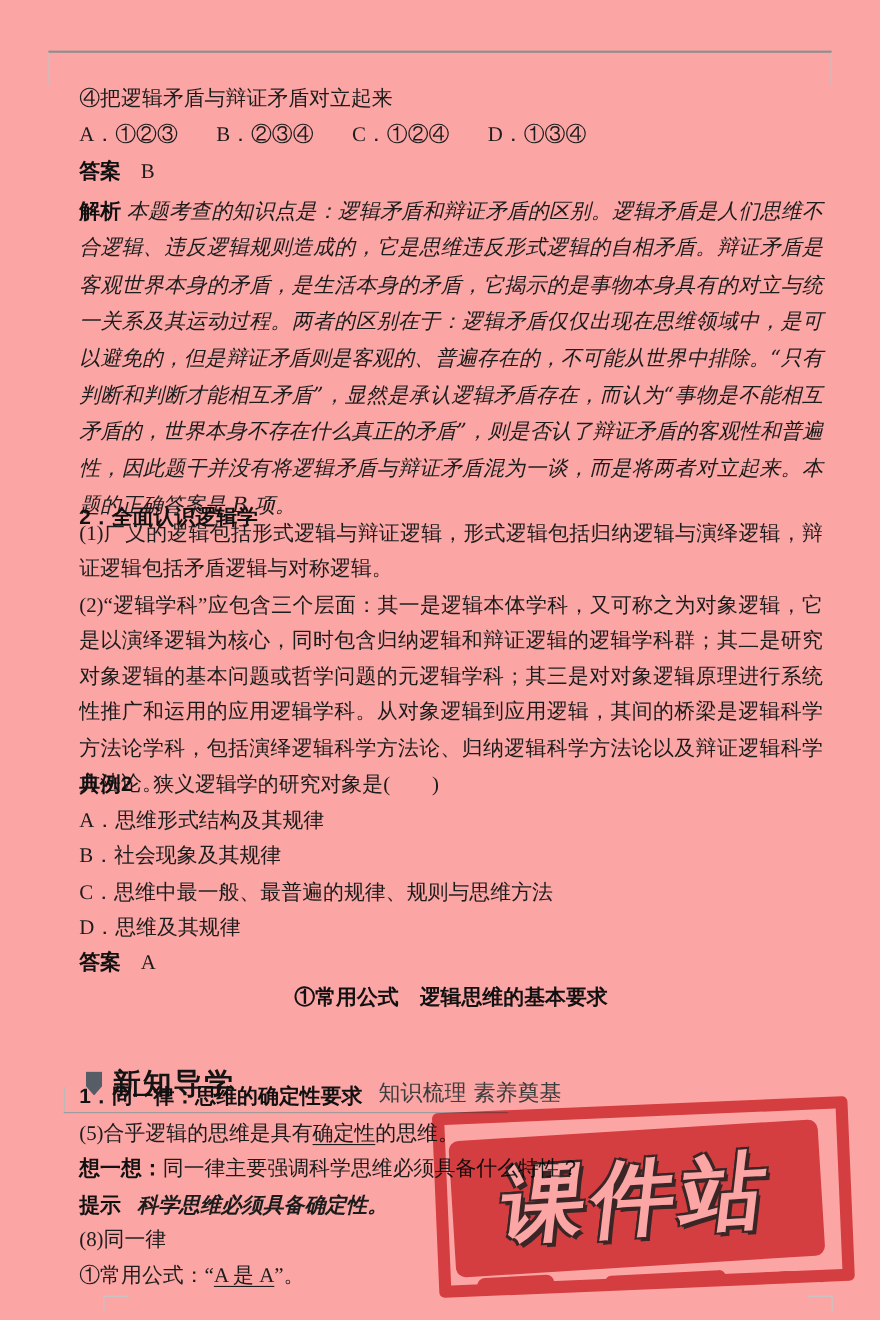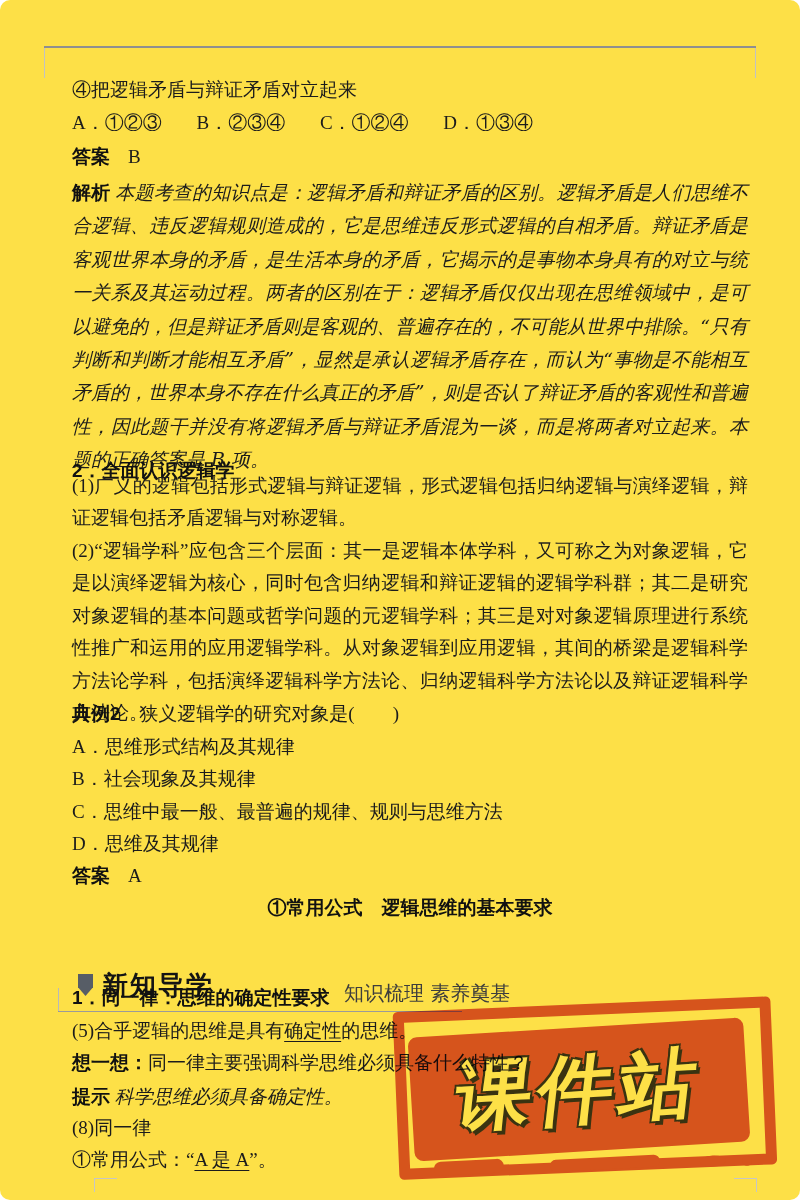--- a/index.html
+++ b/index.html
@@ -1,23 +1,22 @@
 <!DOCTYPE html>
 <html lang="zh"><head>
 <meta charset="utf-8">
 <style>
   html,body{margin:0;padding:0;background:#fff;}
   .page{
     position:relative;
     width:800px;height:1200px;
-    background:#fde047;
+    background:#fca5a5;
     overflow:hidden;
     font-family:"Liberation Serif", serif;
     color:#1c1c1c;
-    border-radius:10px;
   }
   
   .top-edge{position:absolute;top:46px;left:44px;width:712px;height:2px;background:#8f8f8f;}
   .top-edge .stub-l,.top-edge .stub-r{position:absolute;top:2px;width:1px;height:30px;background:#c2c2c2;}
   .top-edge .stub-l{left:0;}
   .top-edge .stub-r{right:0;}
   .corner-mark{position:absolute;width:22px;height:13px;border:0 solid #c6c6c6;}
   .corner-bl{left:94px;top:1178px;border-top-width:1px;border-left-width:1px;}
   .corner-br{left:734px;top:1178px;border-top-width:1px;border-right-width:1px;}
 
@@ -146,21 +145,21 @@
     <p class="blk y-lp1">
       <span>(5)合乎逻辑的思维是具有</span><span class="u">确定性</span><span>的思维。</span>
     </p>
 
     <p class="blk y-think">
       <span class="lbl">想一想：</span><span>同一律主要强调科学思维必须具备什么特性？</span>
     </p>
 
     <p class="blk y-hint">
       <span class="lbl">提示</span>
-      <span class="kai" style="margin-left:0;">科学思维必须具备确定性。</span>
+      <span class="kai" style="margin-left:10px;font-weight:bold;">科学思维必须具备确定性。</span>
     </p>
 
     <p class="blk y-lp2">(8)同一律</p>
 
     <p class="blk y-formula">
       <span>①常用公式：“</span><span class="u">A 是 A</span><span>”。</span>
     </p>
 
   </div>
 

